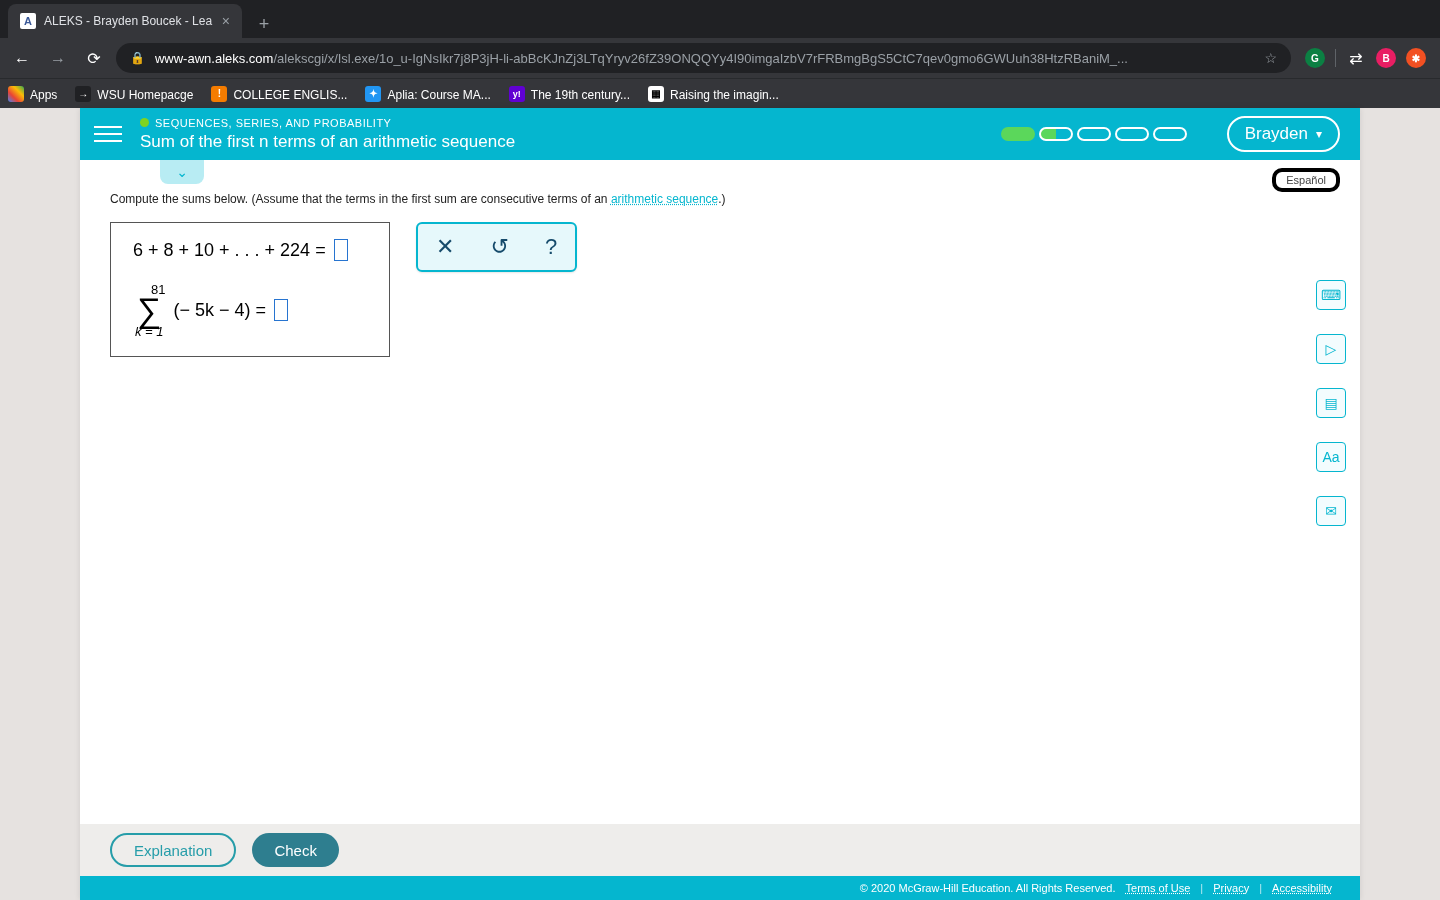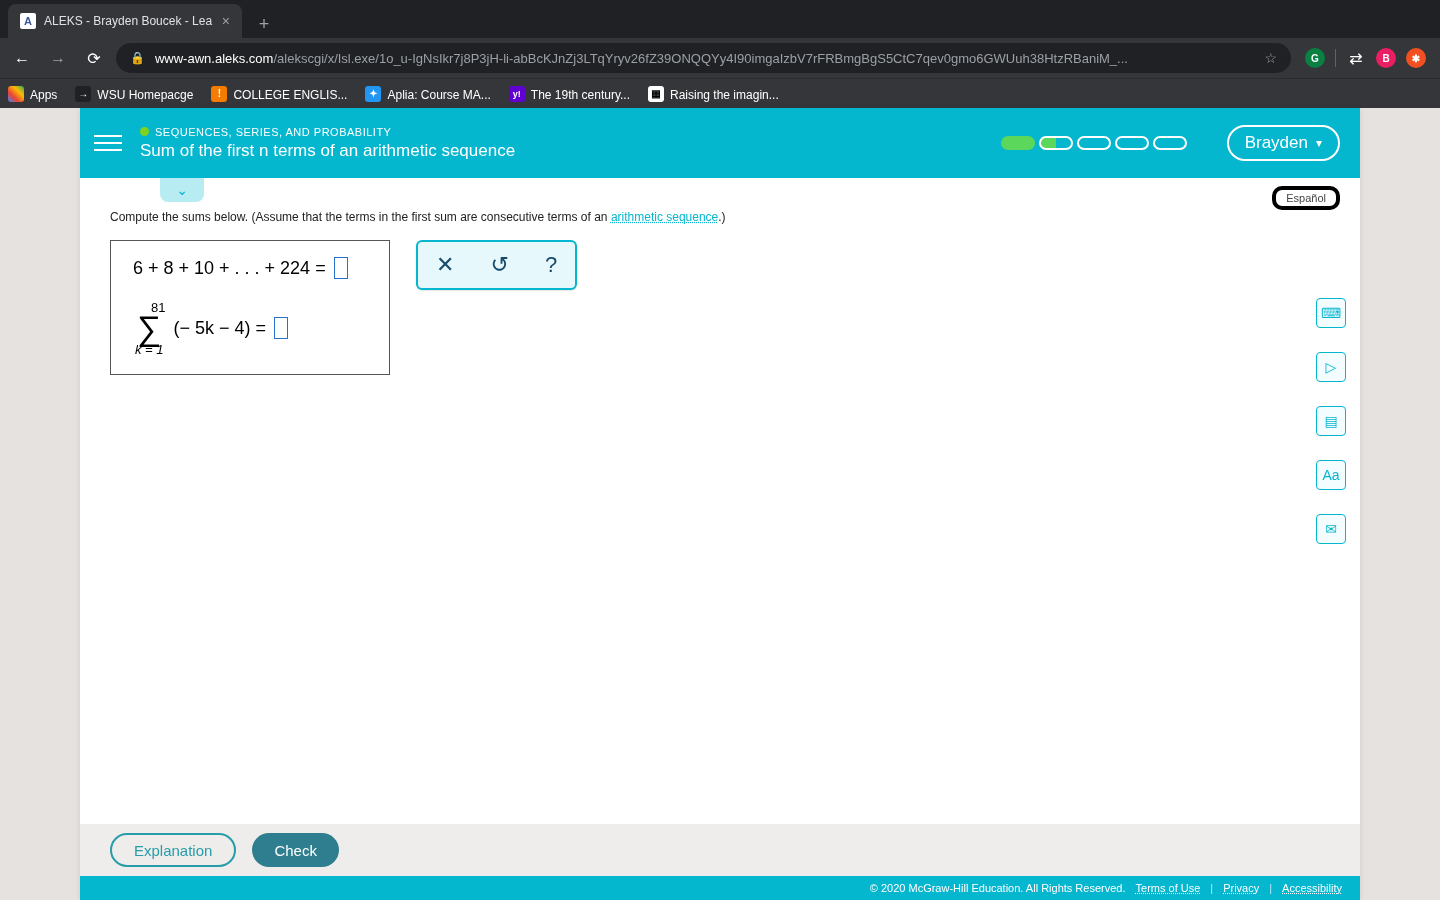--- a/index.html
+++ b/index.html
@@ -36,21 +36,21 @@
 .bm .arrow { color:#fff; background:#202124; }
 .bm .orange { background:#f57c00; color:#fff; }
 .bm .aplia { background:#2196f3; color:#fff; }
 .bm .yex { background:#6001d2; color:#fff; font-size:9px; }
 .bm .rais { background:#fff; color:#000; }
 
 
 .page { position:absolute; top:108px; left:0; right:0; bottom:0; background:#e6e2e0; }
 .aleks { position:absolute; left:80px; right:80px; top:0; bottom:0; background:#fff; display:flex; flex-direction:column; box-shadow:0 0 6px rgba(0,0,0,.1); }
 
-.hdr { height:70px; background:#05b6cf; display:flex; align-items:center; padding:0 20px 0 14px; gap:18px; }
+.hdr { height:52px; background:#05b6cf; display:flex; align-items:center; padding:0 20px 0 14px; gap:18px; }
 .hamburger { width:28px; height:28px; display:flex; flex-direction:column; justify-content:center; gap:5px; }
 .hamburger span { height:2px; background:#fff; }
 .hdr-titles { flex:0 0 auto; }
 .crumb { color:#fff; font-size:11px; letter-spacing:.5px; display:flex; align-items:center; gap:6px; }
 .crumb .dot { width:9px; height:9px; border-radius:50%; background:#7ed321; }
 .lesson { color:#fff; font-size:17px; margin-top:3px; }
 .hdr-spacer { flex:1; }
 .progress { display:flex; gap:4px; }
 .seg { width:34px; height:14px; border:2px solid #fff; border-radius:8px; }
 .seg.full { background:#5bd75b; border-color:#5bd75b; }
@@ -79,21 +79,21 @@
 .act-panel .ab { font-size:22px; color:#164b6b; }
 
 .side-tools { position:absolute; right:14px; top:120px; display:flex; flex-direction:column; gap:24px; }
 .tool { width:30px; height:30px; border:1.5px solid #05b6cf; color:#05b6cf; border-radius:4px; display:flex; align-items:center; justify-content:center; font-size:14px; background:#f3fcfe; }
 
 .bottom-bar { height:52px; background:#eeedeb; display:flex; align-items:center; padding:0 30px; gap:16px; }
 .pill { height:34px; padding:0 22px; border-radius:18px; font-size:15px; display:flex; align-items:center; }
 .pill.outline { border:2px solid #269da9; color:#269da9; background:transparent; }
 .pill.solid { background:#2e7e8f; color:#fff; }
 
-.footer { height:24px; background:#05b6cf; color:#fff; font-size:11px; display:flex; align-items:center; justify-content:flex-end; padding:0 18px; gap:10px; }
+.footer { height:24px; background:#05b6cf; color:#fff; font-size:11px; display:flex; align-items:center; justify-content:flex-end; padding:0 28px; gap:10px; }
 .footer a { color:#fff; text-decoration:underline dotted; }
 .footer .sep { opacity:.7; }
 </style>
 </head>
 <body>
 
 <div class="tabstrip">
   <div class="tab">
     <span class="favicon">A</span>
     <span class="title">ALEKS - Brayden Boucek - Lea</span>

